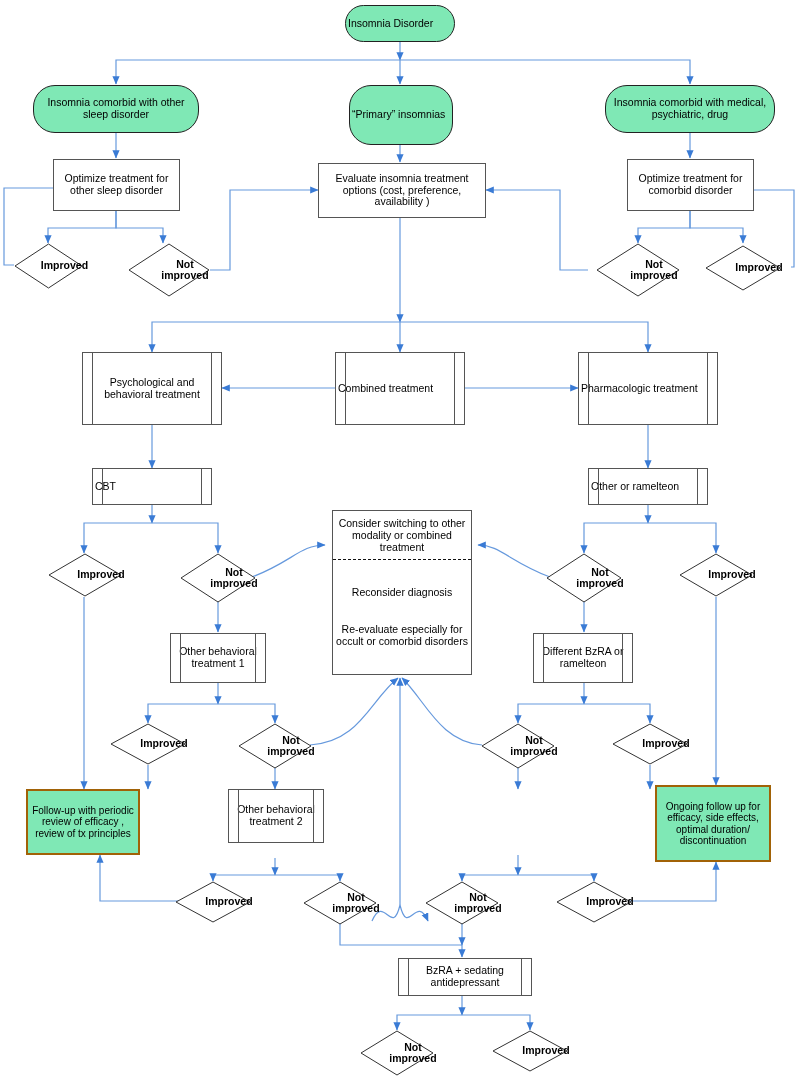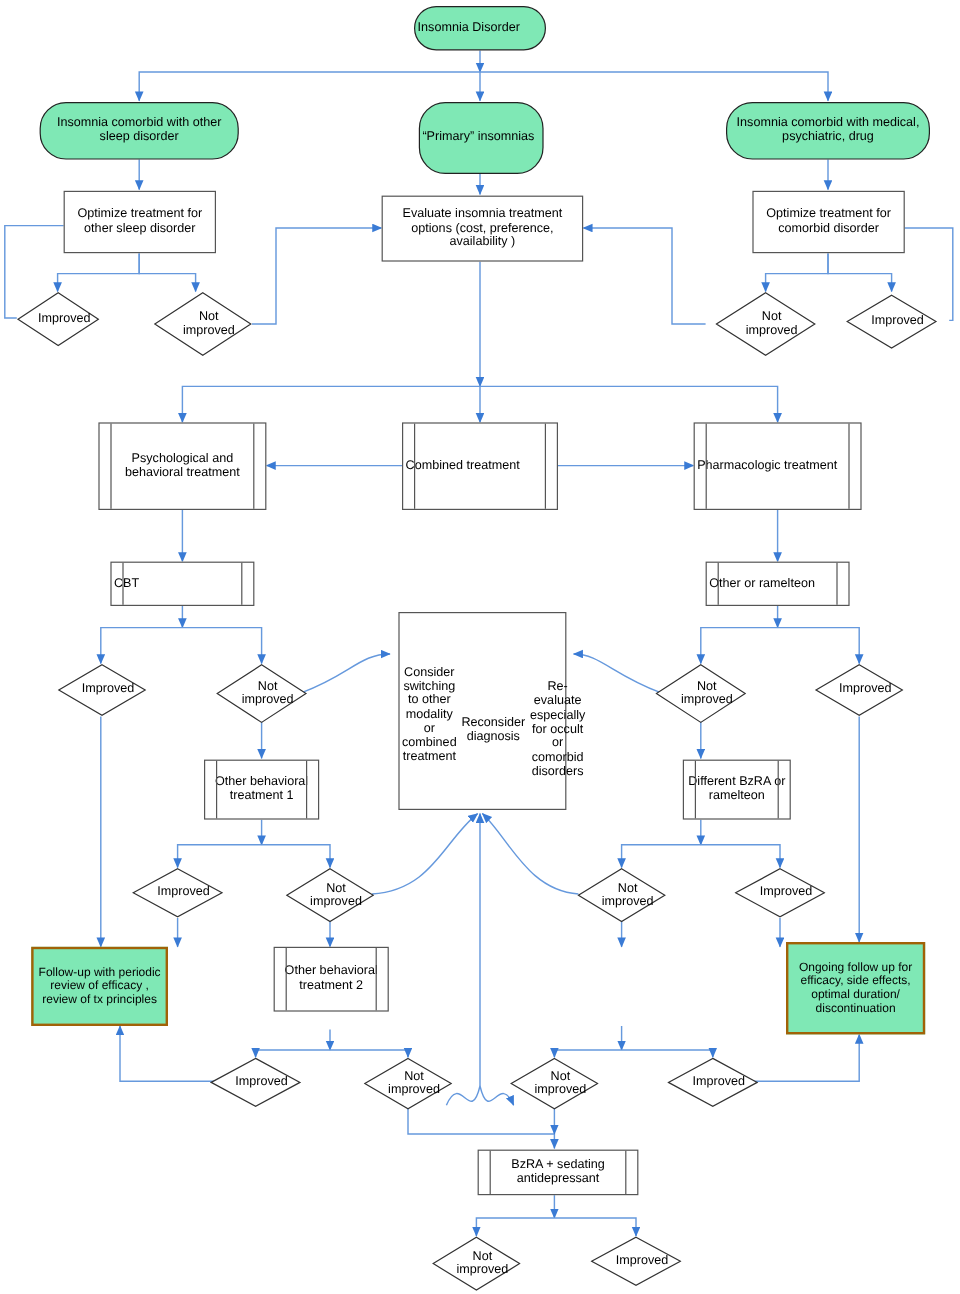--- a/index.html
+++ b/index.html
@@ -17,30 +17,30 @@
   .proc{background:#fff;border:1px solid #555;font-size:10.5px;}
   
   .pproc{background:#fff;border:1px solid #555;font-size:10.5px;}
   .pproc::before,.pproc::after{content:"";position:absolute;top:0;bottom:0;width:0;
         border-left:1px solid #555;}
   .pproc::before{left:9px;}
   .pproc::after{right:9px;}
   
   .result{background:#7FE8B5;border:2px solid #a16207;font-size:10px;}
   
-  .split{background:#fff;border:1px solid #555;font-size:10.5px;
+  .split{background:#fff;border:1px solid #555;font-size:10.5px;flex-direction:column;
          justify-content:flex-start;padding-top:7px;}
   .split .lower{margin-top:25px;}
   .split .dash{width:100%;border-top:1.5px dashed #111;margin:6px 0 2px 0;}
 
   
   .dia{position:absolute;font-size:10.5px;}
   .dia .shape{position:absolute;left:0;top:0;width:100%;height:100%;}
-  .dia .txt{position:absolute;left:5px;top:0;width:100%;height:100%;display:flex;
-            align-items:center;justify-content:center;text-align:center;line-height:1.05;}
+  .dia .txt{position:absolute;left:16px;top:0;width:100%;height:100%;display:flex;
+            align-items:center;justify-content:center;text-align:center;line-height:1.05;font-weight:bold;}
 </style>
 </head>
 <body>
 
 <div id="canvas">
 
   <svg id="edges" viewBox="0 0 800 1078" xmlns="http://www.w3.org/2000/svg">
     <defs>
       <marker id="ar" markerWidth="8" markerHeight="8" refX="6.5" refY="3" orient="auto" markerUnits="strokeWidth">
         <path d="M0,0 L7,3 L0,6 z" fill="#3A7BD5"></path>
@@ -252,21 +252,21 @@
     <svg class="shape" viewBox="0 0 74 44">
       <polygon points="37,1 73,22 37,43 1,22" fill="#fff" stroke="#333" stroke-width="1"></polygon>
     </svg>
     <div class="txt">Improved</div>
   </div>
 
   <div class="node pproc" style="left:170px;top:633px;width:96px;height:50px;">
     <span>Other behavioral treatment 1</span>
   </div>
 
-  <div class="node pproc" style="left:533px;top:633px;width:90px;height:50px;margin-left:36px;">
+  <div class="node pproc" style="left:533px;top:633px;width:100px;height:50px;">
     <span>Different BzRA or ramelteon</span>
   </div>
 
   <div class="dia" style="left:110px;top:723px;width:76px;height:42px;">
     <svg class="shape" viewBox="0 0 76 42">
       <polygon points="38,1 75,21 38,41 1,21" fill="#fff" stroke="#333" stroke-width="1"></polygon>
     </svg>
     <div class="txt">Improved</div>
   </div>
 

